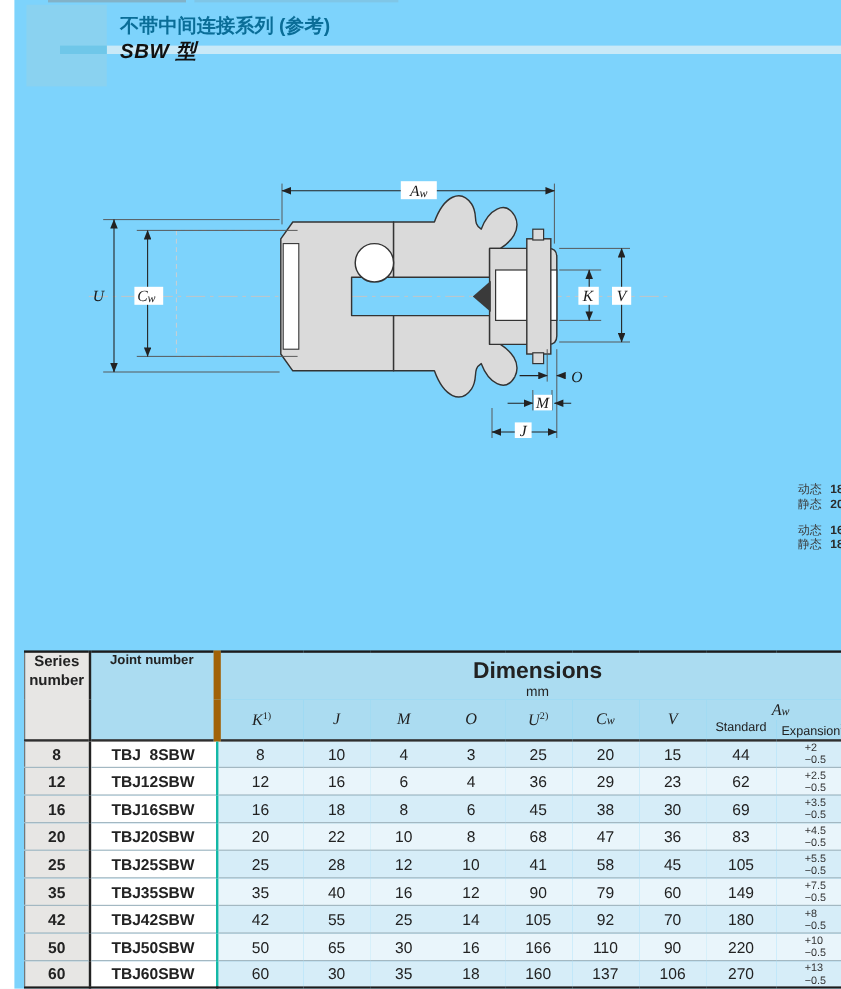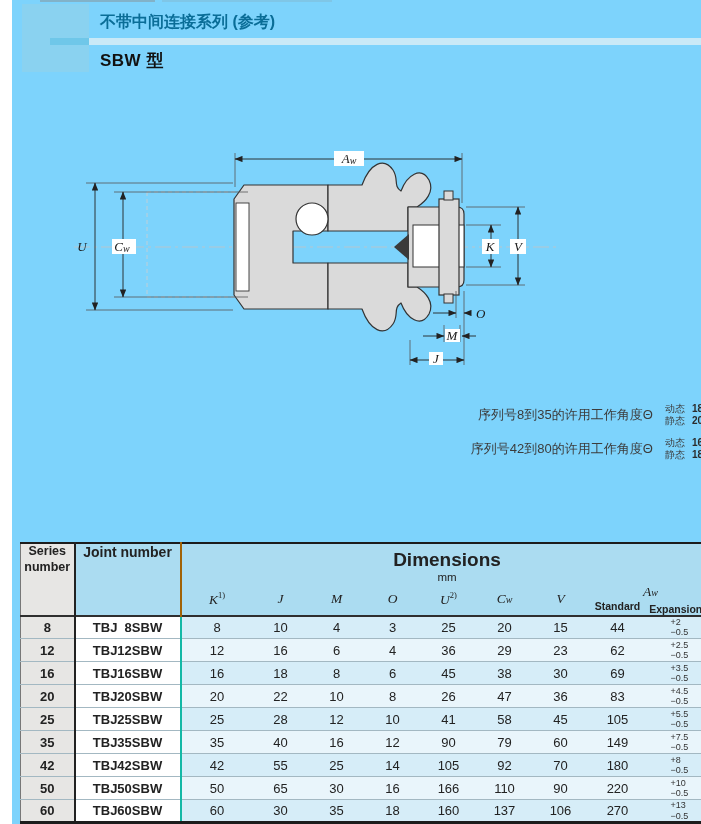--- a/index.html
+++ b/index.html
@@ -11,48 +11,48 @@
   .page{position:relative;width:701px;height:824px;background:#7dd3fc;overflow:hidden;
         font-family:"Liberation Sans",sans-serif;color:#222;margin-left:12px;}
 
   
   .top-artifact{position:absolute;left:28px;top:0;width:115px;height:2px;background:#8a8a8a;opacity:.45;}
   .top-artifact2{position:absolute;left:150px;top:0;width:170px;height:2px;background:#8a8a8a;opacity:.18;}
   .corner-block{position:absolute;left:10px;top:4px;width:67px;height:68px;background:var(--block_blue);}
   .title-bar{position:absolute;left:38px;top:38px;width:663px;height:7px;background:var(--rule_blue);}
   .title-bar-overlap{position:absolute;left:38px;top:38px;width:39px;height:7px;background:var(--rule_blue_dark);}
   .series-title{position:absolute;left:88px;top:12px;font-size:16px;font-weight:bold;color:var(--title);}
-  .type-title{position:absolute;left:88px;top:49px;font-size:17px;font-weight:bold;color:#111;letter-spacing:.5px;}
+  .type-title{position:absolute;left:88px;top:31px;font-size:17px;font-weight:bold;color:#111;letter-spacing:.5px;font-style:italic;}
 
   
   .drawing{position:absolute;left:60px;top:135px;width:490px;height:248px;}
   .dimlabel{font-family:"Liberation Serif",serif;font-style:italic;font-size:13px;fill:#1a1a1a;}
 
   
   .angles{position:absolute;left:340px;top:403px;width:355px;}
   .angle-row{display:flex;align-items:center;justify-content:flex-end;margin-bottom:11px;}
   .angle-label{font-size:13px;color:#3c3c3c;margin-right:12px;}
   .angle-vals{display:flex;flex-direction:column;line-height:1.15;}
   .angle-val{display:flex;gap:7px;font-size:10px;color:#3c3c3c;}
   .angle-val b{font-weight:bold;color:#2b2b2b;}
 
   
   table.dim-table{position:absolute;left:8px;top:542px;width:692px;border-collapse:collapse;table-layout:fixed;
     border-top:2.5px solid var(--table_border);border-bottom:3px solid var(--table_border);border-left:1px solid #777;}
   .dim-table th,.dim-table td{padding:0;}
   thead{border-bottom:2px solid #2f2f2f;}
   thead tr.hr1{height:32px;padding-left:16px;} thead tr.hr2{height:17px;} thead tr.hr3{height:15px;}
   .h-series{background:var(--series_gray);font-weight:bold;font-size:12.5px;line-height:1.25;vertical-align:top;padding-top:6px;border-right:2px solid #222;}
-  .h-joint{background:var(--header_blue);font-weight:bold;font-size:14px;vertical-align:top;padding-top:6px;border-right:2px solid #a16207;}
+  .h-joint{background:var(--header_blue);font-weight:bold;font-size:11px;vertical-align:top;padding-top:6px;border-right:6px solid #a16207;}
   .h-dims{background:var(--header_blue);vertical-align:top;}
   .dims-title{font-weight:bold;font-size:19px;padding-top:5px;text-align:center;}
   .dims-unit{font-weight:normal;font-size:11.5px;text-align:center;}
   .colletter{background:var(--header_blue);font-family:"Liberation Serif",serif;font-style:italic;font-weight:normal;font-size:13.5px;vertical-align:middle;}
   .awhead{background:var(--header_blue);font-family:"Liberation Serif",serif;font-style:italic;font-weight:normal;font-size:13.5px;vertical-align:bottom;padding-bottom:1px;}
-  .h-sub{background:var(--header_blue);font-weight:bold;font-size:10.5px;vertical-align:top;}
+  .h-sub{background:var(--header_blue);font-weight:normal;font-size:10.5px;vertical-align:top;}
   .sup{font-size:8.5px;vertical-align:super;font-style:normal;}
   .sm{font-size:10px;}
   tbody tr{height:23px;}
   tbody td{text-align:center;font-size:13px;vertical-align:middle;}
   tbody tr+tr td{border-top:1px solid #a3b8c2;}
   .c-series{background:var(--series_gray);font-weight:bold;border-right:2px solid #222;}
   .c-joint{background:#fff;font-weight:bold;border-right:2px solid #14b8a6;white-space:pre;}
   tr.odd .c-dim{background:var(--row_blue);}
   tr.even .c-dim{background:var(--row_blue_alt);}
   .tol-wrap{display:inline-block;text-align:left;font-size:9px;line-height:1.15;vertical-align:middle;color:#333;}
@@ -141,34 +141,32 @@
     <text class="dimlabel" text-anchor="middle" x="50" y="116"><tspan>C</tspan><tspan font-size="10" dy="1">w</tspan></text>
     <text class="dimlabel" text-anchor="middle" x="418" y="116">K</text>
     <text class="dimlabel" text-anchor="middle" x="446" y="116">V</text>
     <text class="dimlabel" text-anchor="start" x="404" y="183">O</text>
     <text class="dimlabel" text-anchor="middle" x="380" y="205">M</text>
     <text class="dimlabel" text-anchor="middle" x="364" y="228">J</text>
   </svg>
 
   <div class="angles">
     <div class="angle-row">
-      <span class="angle-label">序列号8到35的许用工作角度Θ</span>
       <span class="angle-vals">
         <span class="angle-val">
             <span>动态</span>
             <b>18°</b>
           </span>
         <span class="angle-val">
             <span>静态</span>
             <b>20°</b>
           </span>
       </span>
     </div>
     <div class="angle-row">
-      <span class="angle-label">序列号42到80的许用工作角度Θ</span>
       <span class="angle-vals">
         <span class="angle-val">
             <span>动态</span>
             <b>16°</b>
           </span>
         <span class="angle-val">
             <span>静态</span>
             <b>18°</b>
           </span>
       </span>
@@ -253,21 +251,21 @@
           <td class="c-dim">69</td>
           <td class="c-dim"><span class="tol-wrap"><span>+3.5</span><br><span>−0.5</span></span></td>
         </tr>
         <tr class="even">
           <td class="c-series">20</td>
           <td class="c-joint">TBJ20SBW</td>
           <td class="c-dim">20</td>
           <td class="c-dim">22</td>
           <td class="c-dim">10</td>
           <td class="c-dim">8</td>
-          <td class="c-dim">26</td>
+          <td class="c-dim">68</td>
           <td class="c-dim">47</td>
           <td class="c-dim">36</td>
           <td class="c-dim">83</td>
           <td class="c-dim"><span class="tol-wrap"><span>+4.5</span><br><span>−0.5</span></span></td>
         </tr>
         <tr class="odd">
           <td class="c-series">25</td>
           <td class="c-joint">TBJ25SBW</td>
           <td class="c-dim">25</td>
           <td class="c-dim">28</td>

